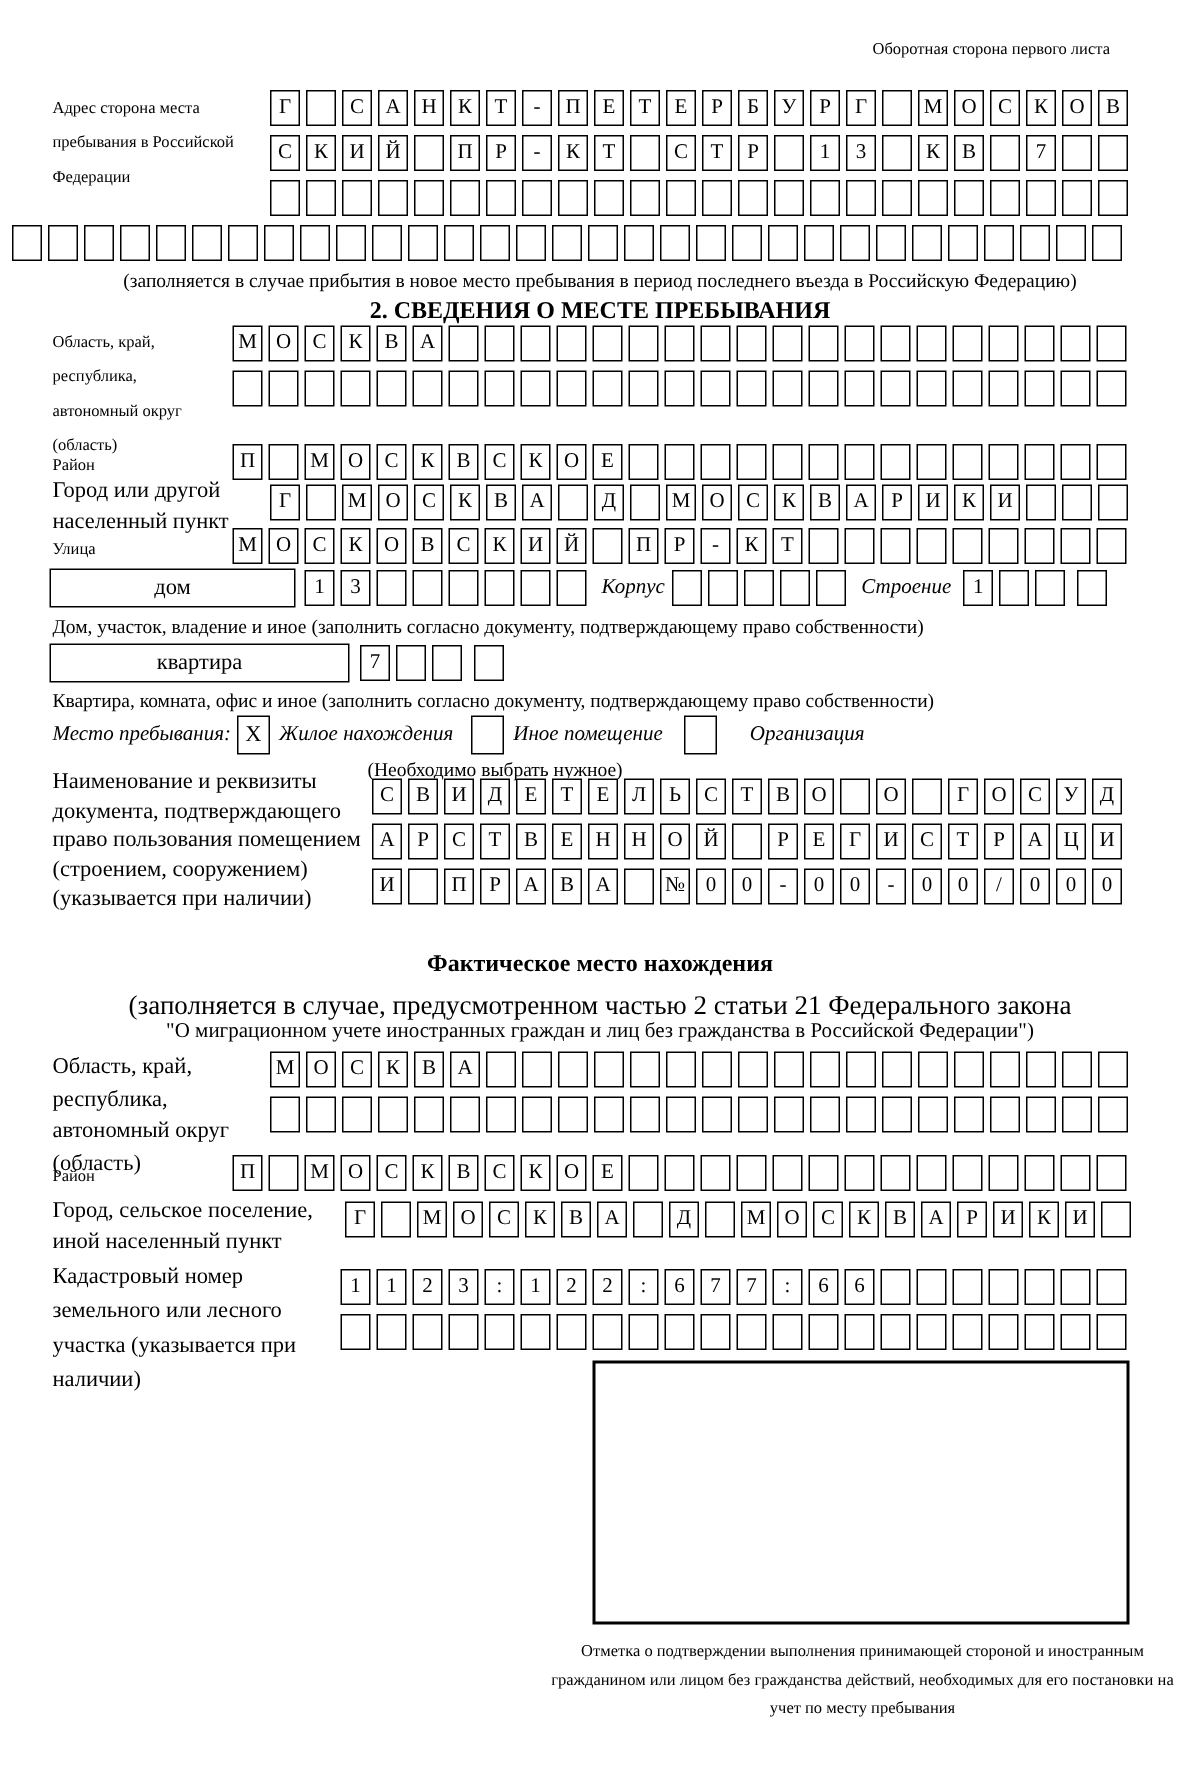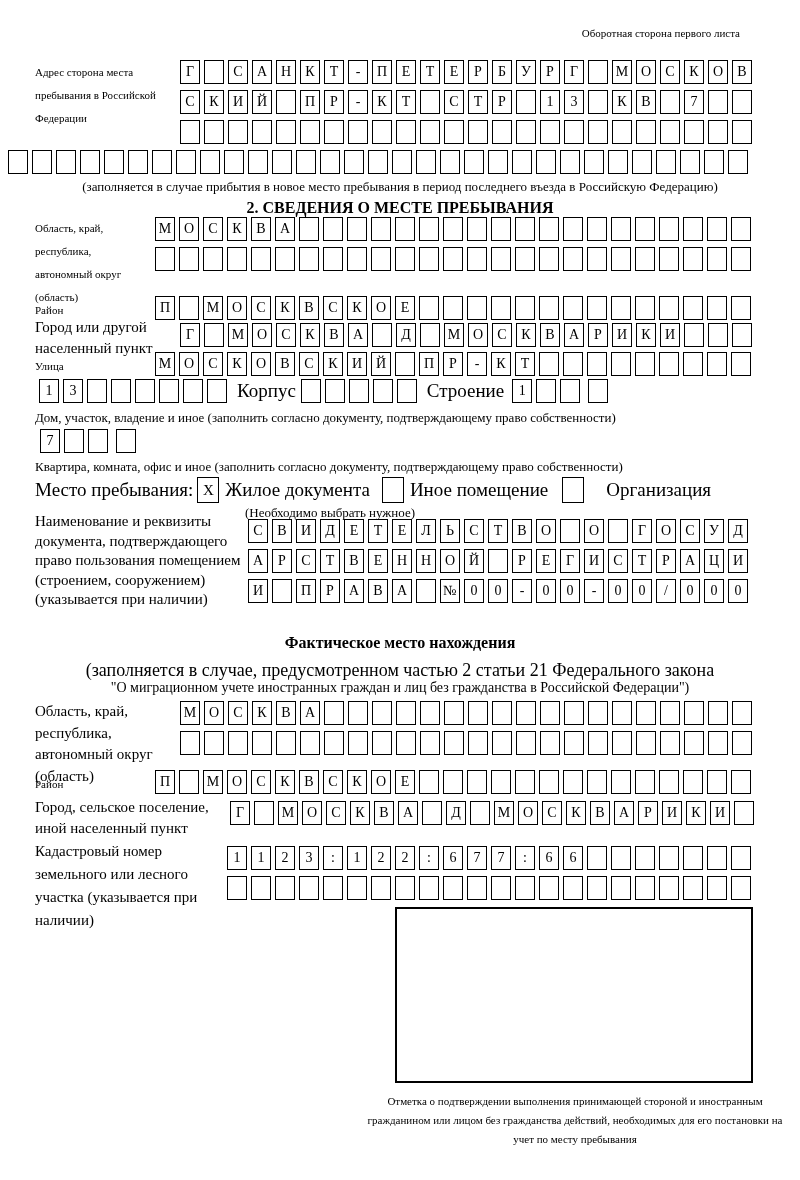--- a/index.html
+++ b/index.html
@@ -10,21 +10,21 @@
   .note{font-size:13px;}
   .title{font-size:16px;font-weight:bold;text-align:center;width:100%;font-family:Liberation Serif, serif;}
   .center{text-align:center;width:100%;}
   .cellrow{display:flex;flex-wrap:nowrap;}
   .cell{box-sizing:border-box;flex:none;width:20px;height:24px;border:1.6px solid #000;margin-right:4px;
         display:flex;align-items:center;justify-content:center;font-size:14px;background:#fff;}
   .cellrow .cell:last-child{margin-right:0;}
   .row{display:flex;align-items:center;}
   .labelbox{box-sizing:border-box;height:26px;border:1.6px solid #000;display:flex;align-items:center;justify-content:center;font-size:15px;background:#fff;}
   .checkbox{box-sizing:border-box;flex:none;width:22px;height:26px;border:1.6px solid #000;display:flex;align-items:center;justify-content:center;font-size:15px;background:#fff;}
-  .inline-lbl{font-size:19px;white-space:nowrap;}
+  .inline-lbl{font-size:14px;white-space:nowrap;font-style:italic;}
   .stamp{box-sizing:border-box;border:2px solid #000;background:#fff;}
 </style>
 </head>
 <body>
 
 <div class="abs lbl" style="top:22px;right:60px;">Оборотная сторона первого листа</div>
 
 <div class="abs lbl" style="left:35px;top:61px;width:130px;">Адрес сторона места пребывания в Российской Федерации</div>
 <div class="abs cellrow" style="left:180px;top:60px;">
     <span class="cell">Г</span>
@@ -277,20 +277,21 @@
     <span class="cell"></span>
     <span class="cell"></span>
     <span class="cell"></span>
     <span class="cell"></span>
     <span class="cell"></span>
     <span class="cell"></span>
     <span class="cell"></span>
   </div>
 
 <div class="abs row" style="left:33px;top:379px;">
+  <span class="labelbox" style="width:164px;">дом</span>
   <span class="cellrow" style="margin-left:6px;">
       <span class="cell">1</span>
       <span class="cell">3</span>
       <span class="cell"></span>
       <span class="cell"></span>
       <span class="cell"></span>
       <span class="cell"></span>
       <span class="cell"></span>
       <span class="cell"></span>
     </span>
@@ -308,35 +309,36 @@
       <span class="cell"></span>
       <span class="cell"></span>
     </span>
   <span class="cellrow" style="margin-left:8px;">
       <span class="cell"></span>
     </span>
 </div>
 <div class="abs note" style="left:35px;top:410px;">Дом, участок, владение и иное (заполнить согласно документу, подтверждающему право собственности)</div>
 
 <div class="abs row" style="left:33px;top:429px;">
+  <span class="labelbox" style="width:200px;">квартира</span>
   <span class="cellrow" style="margin-left:7px;">
       <span class="cell">7</span>
       <span class="cell"></span>
       <span class="cell"></span>
     </span>
   <span class="cellrow" style="margin-left:8px;">
       <span class="cell"></span>
     </span>
 </div>
 <div class="abs note" style="left:35px;top:459px;">Квартира, комната, офис и иное (заполнить согласно документу, подтверждающему право собственности)</div>
 
 <div class="abs row" style="left:35px;top:477px;">
   <span class="inline-lbl">Место пребывания:</span>
   <span class="checkbox" style="margin-left:4px;">X</span>
-  <span class="inline-lbl" style="margin-left:6px;">Жилое документа</span>
+  <span class="inline-lbl" style="margin-left:6px;">Жилое нахождения</span>
   <span class="checkbox" style="margin-left:12px;"></span>
   <span class="inline-lbl" style="margin-left:6px;">Иное помещение</span>
   <span class="checkbox" style="margin-left:14px;"></span>
   <span class="inline-lbl" style="margin-left:22px;">Организация</span>
 </div>
 <div class="abs note" style="left:245px;top:505px;">(Необходимо выбрать нужное)</div>
 
 <div class="abs" style="left:35px;top:512px;width:212px;font-size:15px;line-height:19.5px;">Наименование и реквизиты документа, подтверждающего право пользования помещением (строением, сооружением) (указывается при наличии)</div>
 <div class="abs cellrow" style="left:248px;top:519px;">
     <span class="cell">С</span>

